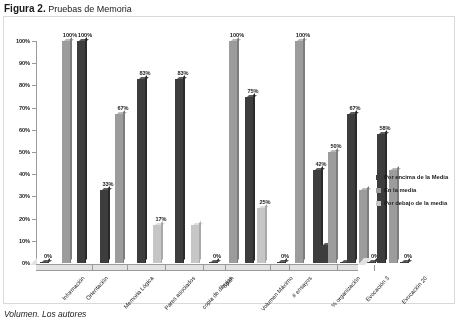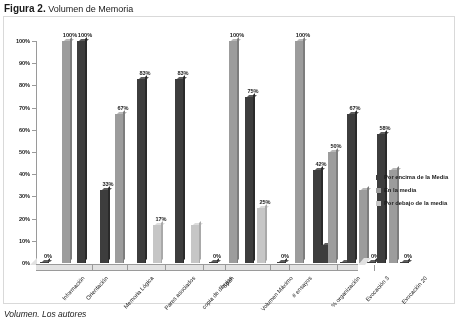--- a/index.html
+++ b/index.html
@@ -128,21 +128,21 @@
   }
   .legend-swatch{
     width:5px;height:5px;margin-right:3px;flex:0 0 auto;
   }
 </style>
 </head>
 <body>
 
 <div id="fig-title">
   <span class="lbl">Figura 2.</span>
-  <span class="txt">Volumen de Memoria</span>
+  <span class="txt">Pruebas de Memoria</span>
 </div>
 
 <div id="chart-frame">
 
   <div id="yaxis"></div>
   <div id="yticks">
       <div class="ytick-line" style="top: 24px;"></div>
       <div class="ytick-lbl" style="top: 21px; left: 0px;">100%</div>
       <div class="ytick-line" style="top: 46.2px;"></div>
       <div class="ytick-lbl" style="top: 43.2px; left: 0px;">90%</div>

